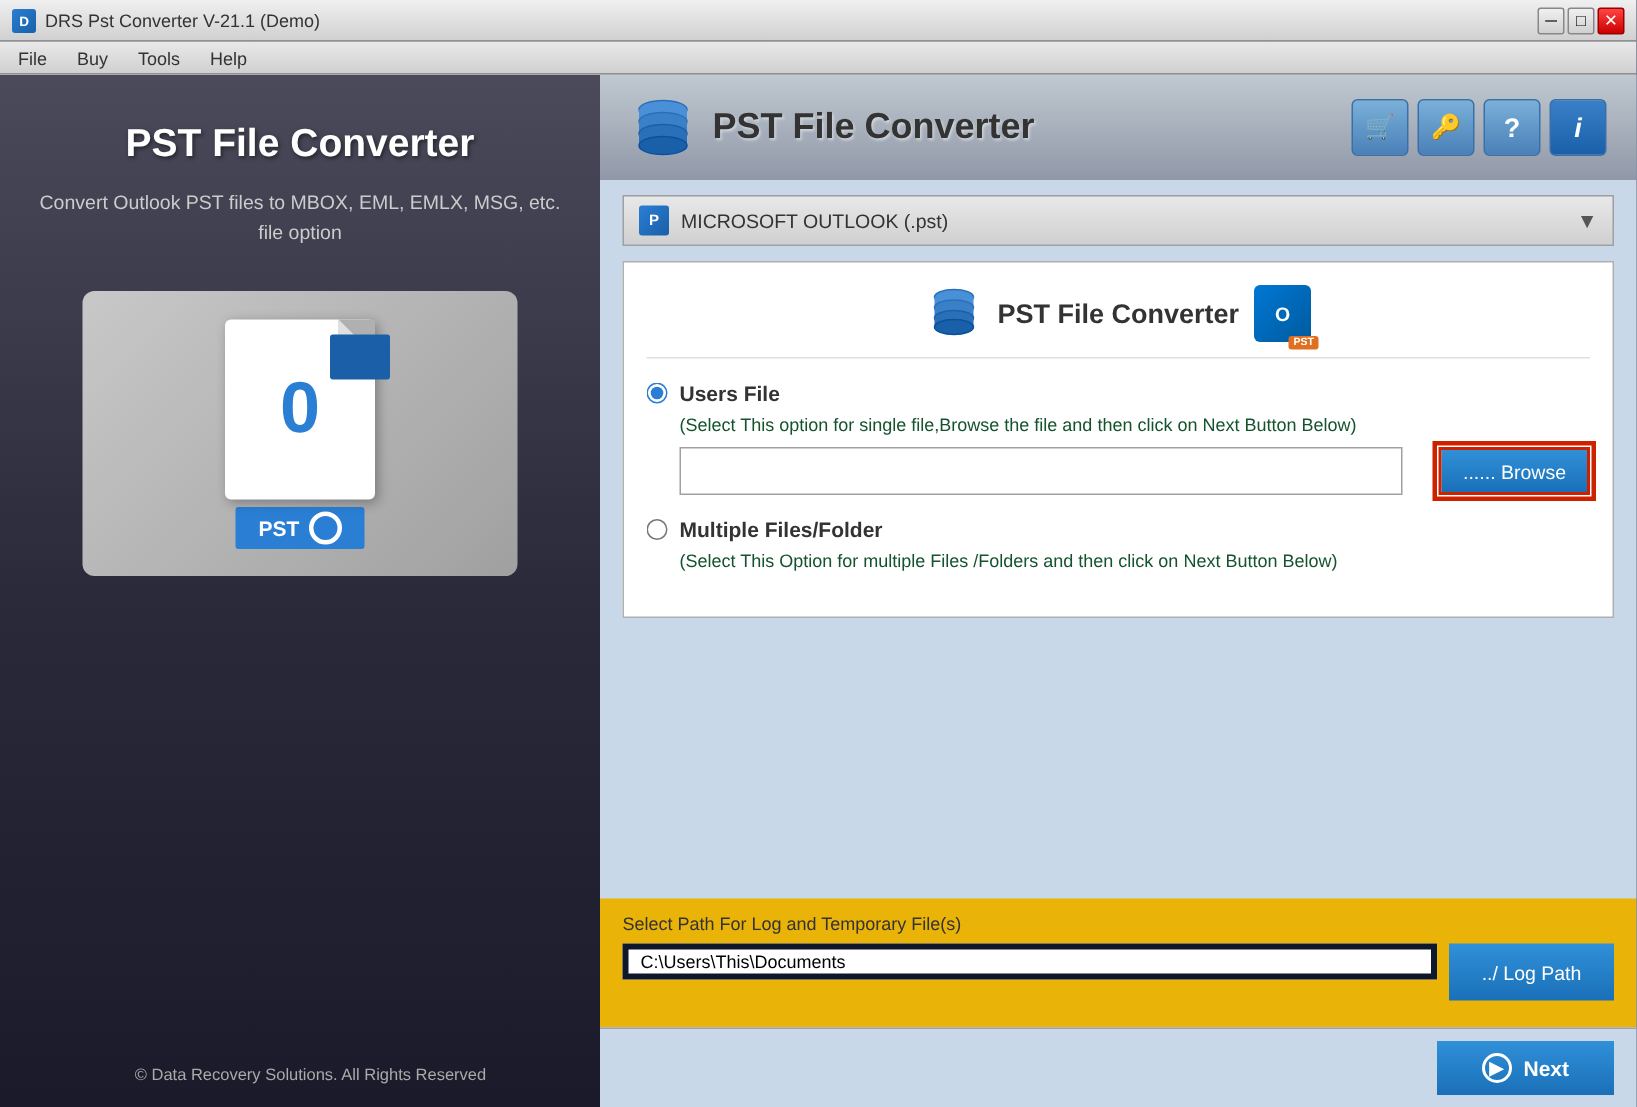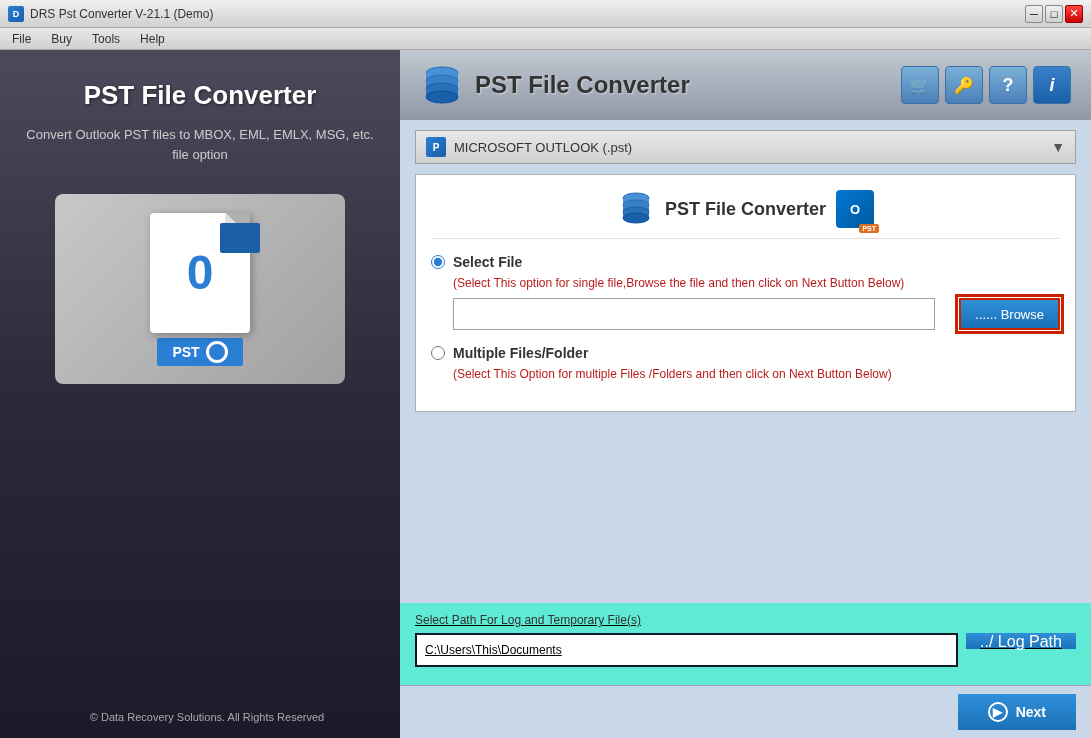--- a/index.html
+++ b/index.html
@@ -313,21 +313,21 @@
       font-weight: bold;
       color: #333;
       margin-bottom: 6px;
     }
     .radio-input {
       width: 14px; height: 14px;
       accent-color: #2a7fd4;
       cursor: pointer;
     }
     .radio-hint {
-      color: #b91c1c;
+      color: #14532d;
       font-size: 12px;
       margin-left: 22px;
       margin-bottom: 8px;
     }
     .file-input-row {
       display: flex;
       gap: 24px;
       margin-left: 22px;
       margin-bottom: 6px;
     }
@@ -348,48 +348,47 @@
       font-size: 13px;
       cursor: pointer;
       white-space: nowrap;
       outline: 3px solid #cc2200;
       outline-offset: 1px;
     }
 
     
     .path-section {
       padding: 10px 15px;
-      background: #5eead4;
-      text-decoration: underline;
+      background: #eab308;
     }
     .path-label {
       font-size: 12px;
       color: #333;
       margin-bottom: 6px;
     }
     .path-row {
       display: flex;
       gap: 8px;
       margin-bottom: 8px;
     }
     .path-input {
       flex: 1;
-      height: 34px;
-      border: 2px solid #0f172a;
+      height: 24px;
+      border: 4px solid #0f172a;
       background: white;
       padding: 0 8px;
       font-size: 12px;
     }
     .path-btn {
       background: linear-gradient(to bottom, #3090d8, #1a70b8);
       color: white;
       border: none;
-      height: 16px;
+      height: 38px;
       padding: 0 12px;
-      font-size: 16px;
+      font-size: 13px;
       cursor: pointer;
       white-space: nowrap;
       min-width: 110px;
     }
 
     
     .footer-bar {
       background: #c8d8e8;
       padding: 8px 15px;
       display: flex;
@@ -520,21 +519,21 @@
 
           <div class="outlook-icon">
             <span>O</span>
             <div class="pst-badge">PST</div>
           </div>
         </div>
 
         <div class="radio-group">
           <label class="radio-label">
             <input type="radio" class="radio-input" name="file-type" checked="" style="">
-            <span>Select File</span>
+            <span>Users File</span>
           </label>
           <div class="radio-hint">(Select This option for single file,Browse the file and then click on Next Button Below)</div>
           <div class="file-input-row">
             <input type="text" class="file-input" style="">
             <button class="browse-btn">...... Browse</button>
           </div>
         </div>
 
         <div class="radio-group">
           <label class="radio-label">

